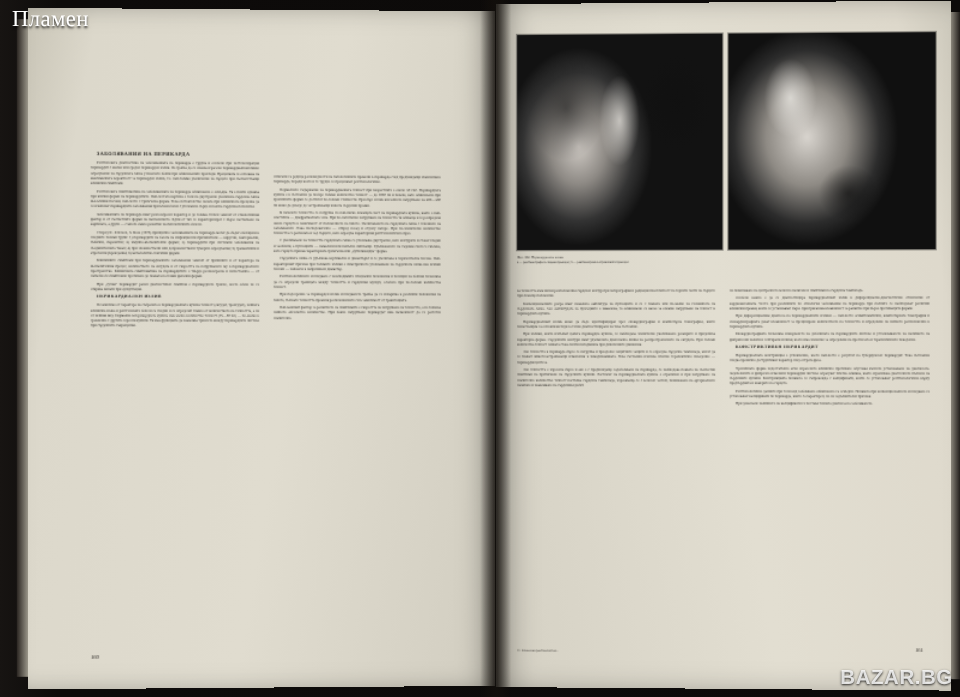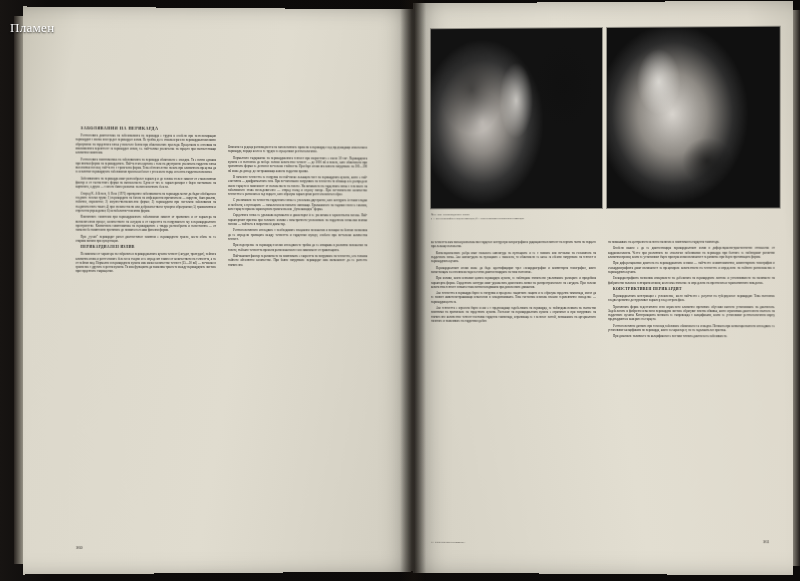--- a/index.html
+++ b/index.html
@@ -54,22 +54,22 @@
     position:absolute; left:0px; top:16px; width:16px; height:548px;
     background: linear-gradient(90deg,#2a2521,#9d998c 60%,#6f6b60);
   }
   .edge-right {
     position:absolute; left:770px; top:10px; width:16px; height:556px;
     background: linear-gradient(270deg,#221e1b,#a8a396 60%,#74705f);
   }
 
   
   .wm-plamen {
-    position:absolute; left:10px; top:20px;
-    color:#ffffff; font-size:13px; letter-spacing:.3px;
+    position:absolute; left:10px; top:6px;
+    color:#ffffff; font-size:19px; letter-spacing:.3px;
     font-family:"Liberation Serif", serif;
     text-shadow: 0 1px 2px rgba(0,0,0,.8);
     z-index: 40;
   }
   .wm-bazar {
     position:absolute; right:6px; bottom:6px;
     color:rgba(255,255,255,.82); font-size:17px; font-weight:bold;
     letter-spacing:.5px; z-index:40;
     font-family:"Liberation Sans", sans-serif;
     text-shadow: 0 1px 2px rgba(0,0,0,.85);
@@ -221,13 +221,14 @@
       </div>
 
       <div class="footnote" style="left:18px; top:540px;">11. Клинична рентгенология...</div>
       <div class="folio" style="left:350px; top:536px;">161</div>
     </div>
 
     <div class="gutter"></div>
   </div>
 
   <div class="wm-plamen">Пламен</div>
+  <div class="wm-bazar">BAZAR.BG</div>
 </div>
 
 </body></html>

